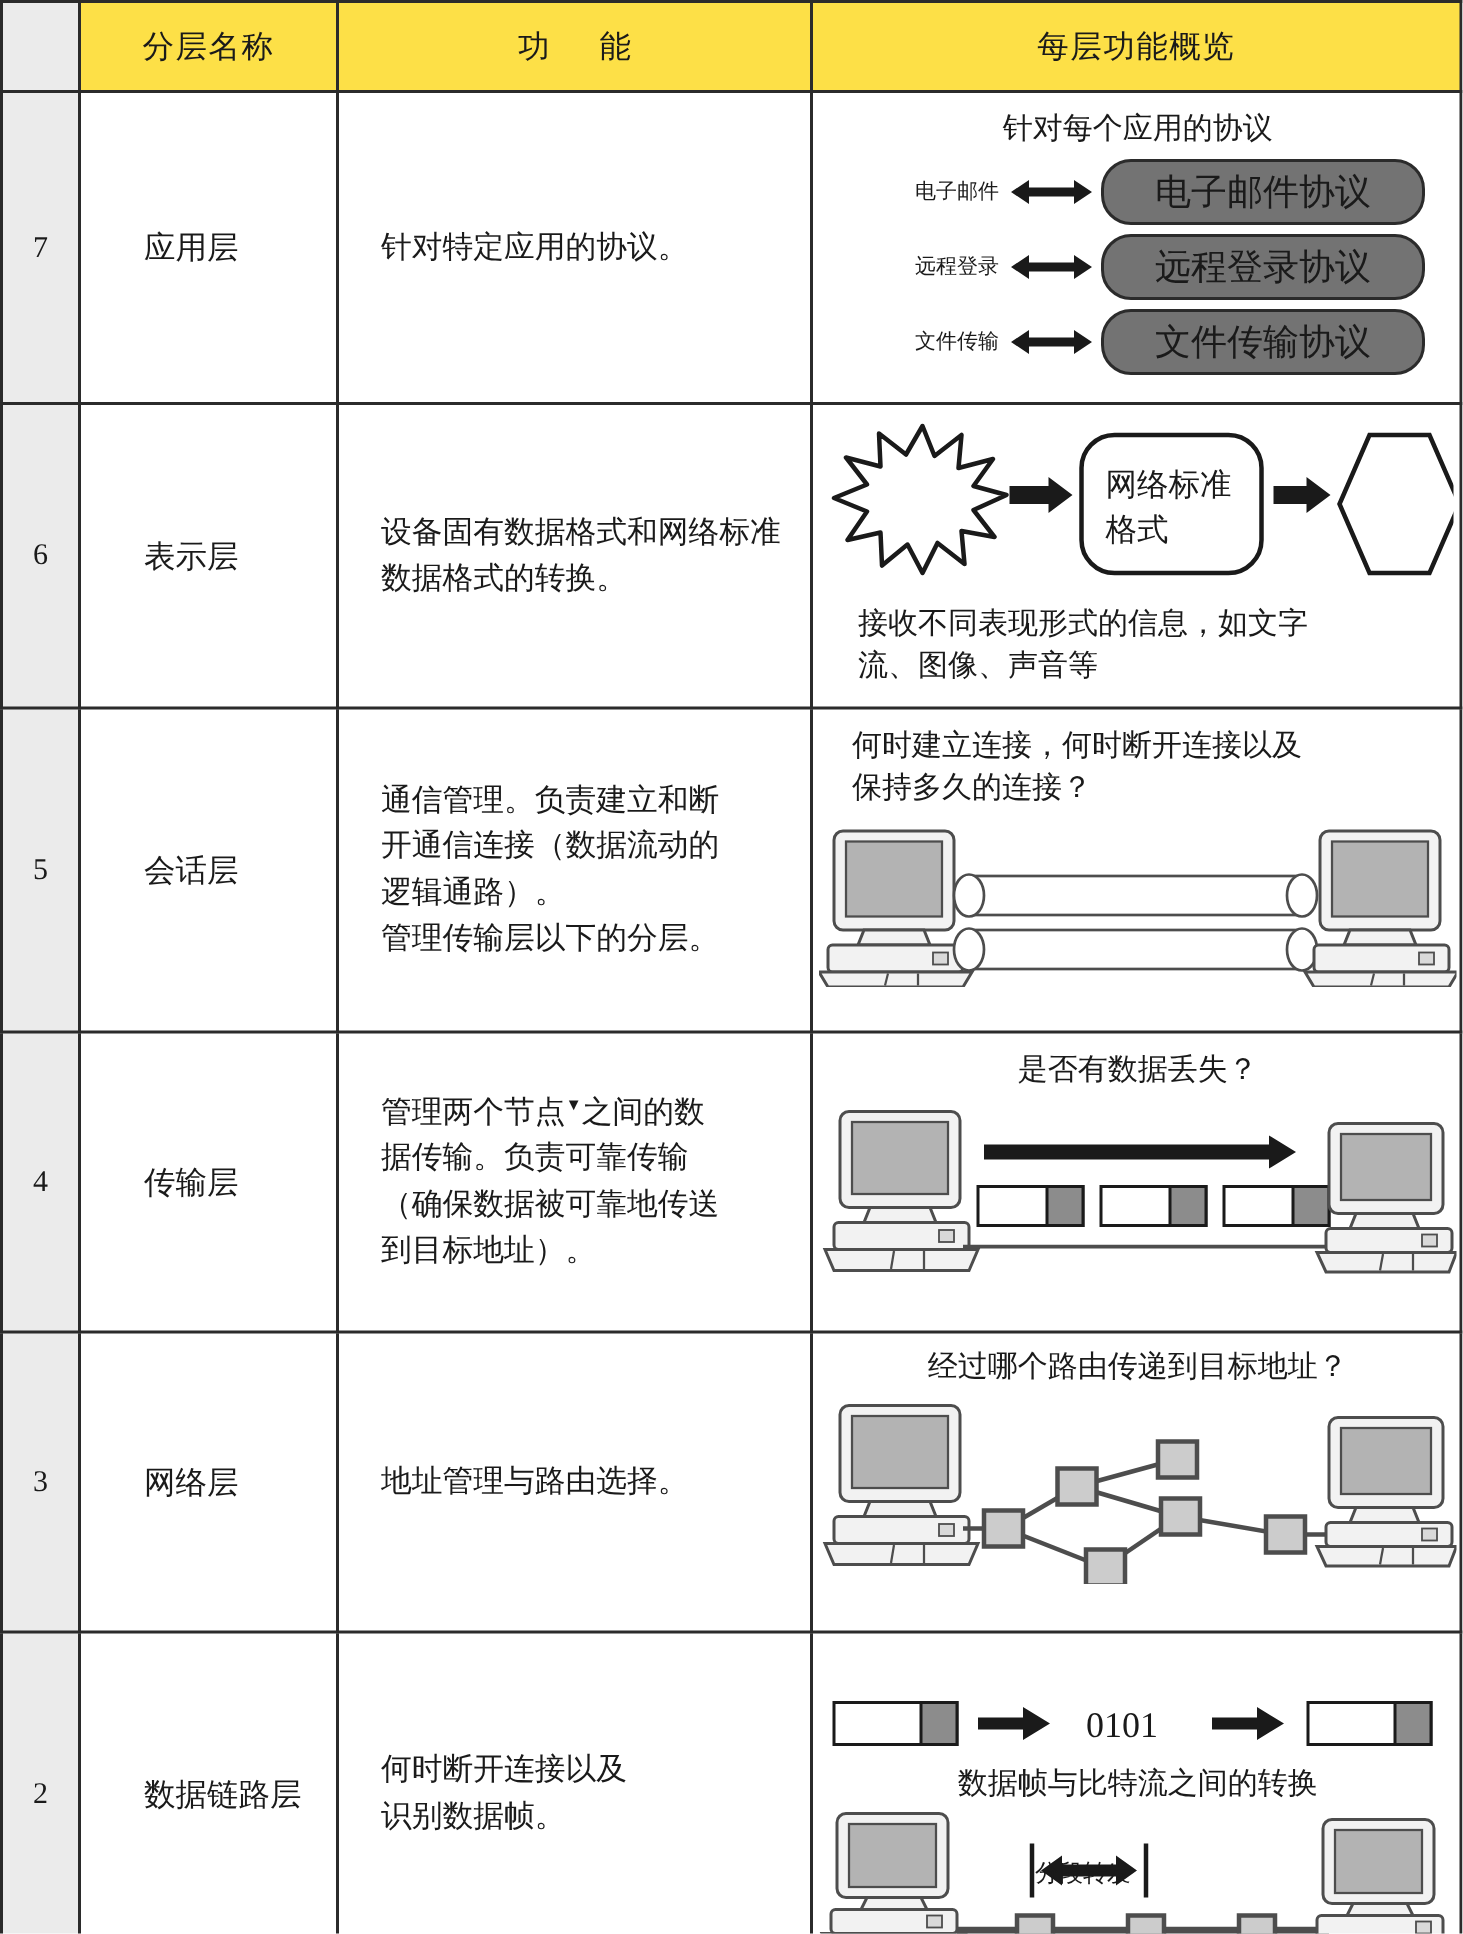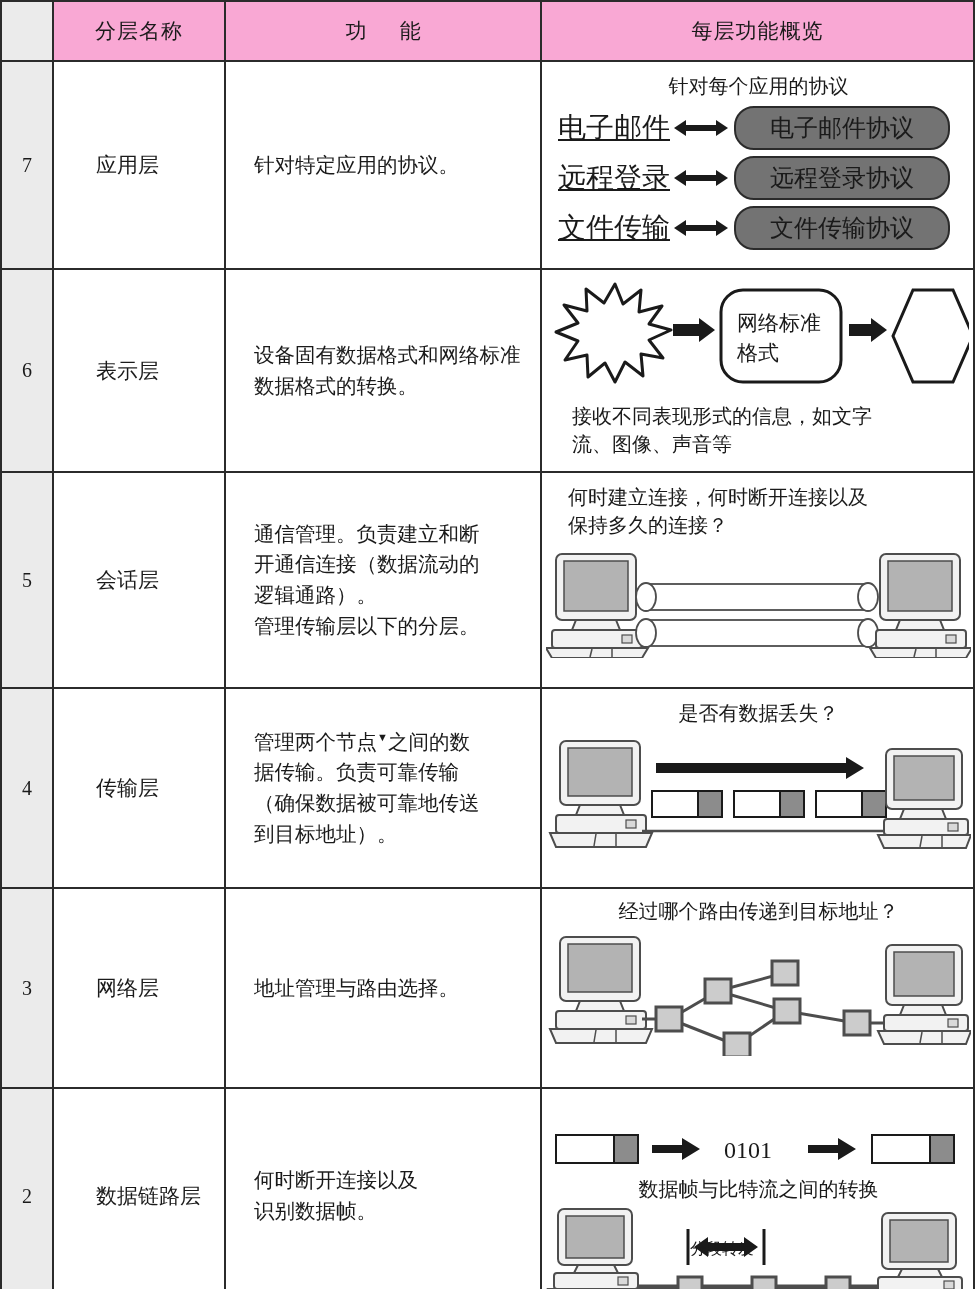--- a/index.html
+++ b/index.html
@@ -23,21 +23,21 @@
     vertical-align: middle;
     font-weight: normal;
   }
   .col-num   { width: 52px; }
   .col-name  { width: 172px; }
   .col-func  { width: 316px; }
   .col-over  { width: 433px; }
 
   
   thead th {
-    background: #f9a8d4;
+    background: #fde047;
     height: 58px;
     font-size: 21px;
     text-align: center;
     letter-spacing: 1px;
   }
   th.h-num { background: #ebebeb; }
   .h-gong { letter-spacing: 14px; padding-left: 14px; }
 
   
   td.num {
@@ -72,26 +72,25 @@
 
   
   .r7 { padding: 10px 0 6px 0; }
   .proto-row {
     display: flex;
     align-items: center;
     margin: 6px 0 0 0;
     padding-left: 16px;
   }
   .proto-label {
-    font-size: 28px;
+    font-size: 14px;
     width: 108px;
     text-align: right;
     padding-right: 6px;
     white-space: nowrap;
-    text-decoration: underline;
   }
   .dbl-arrow { width: 58px; height: 22px; flex: 0 0 auto; }
   .proto-pill {
     margin-left: 4px;
     width: 212px;
     height: 40px;
     border: 2.5px solid #2b2b2b;
     border-radius: 20px;
     display: flex;
     align-items: center;

